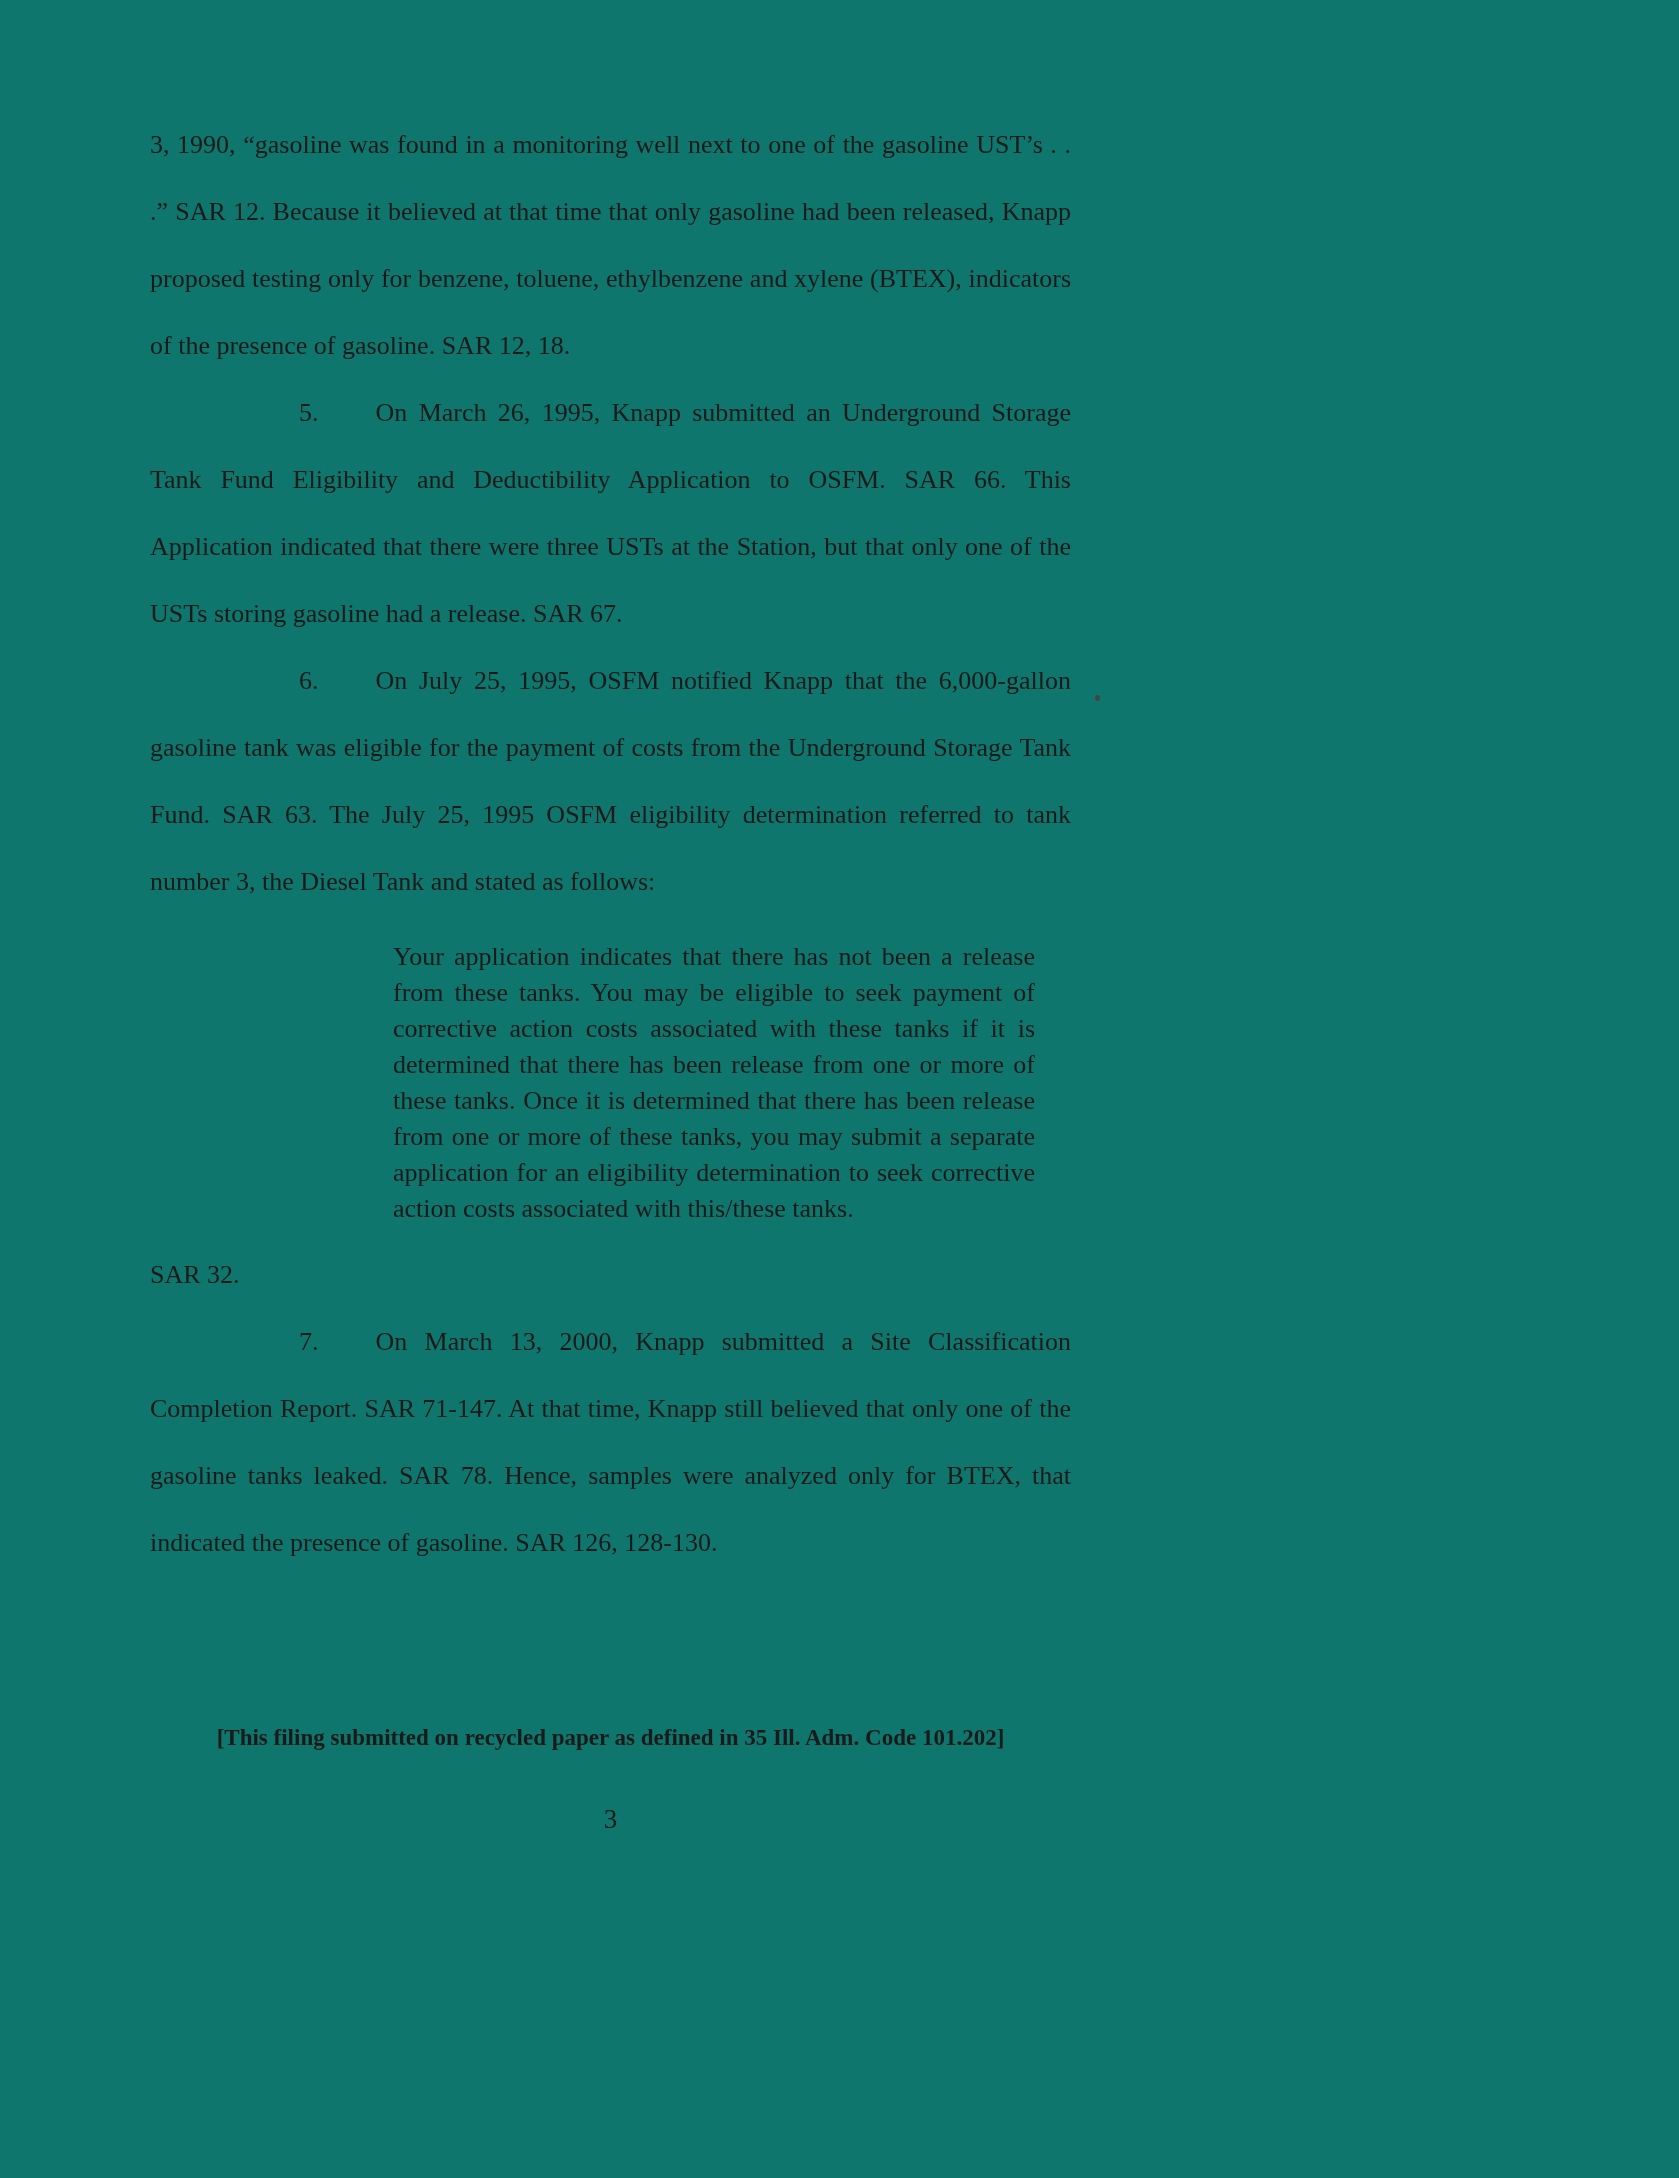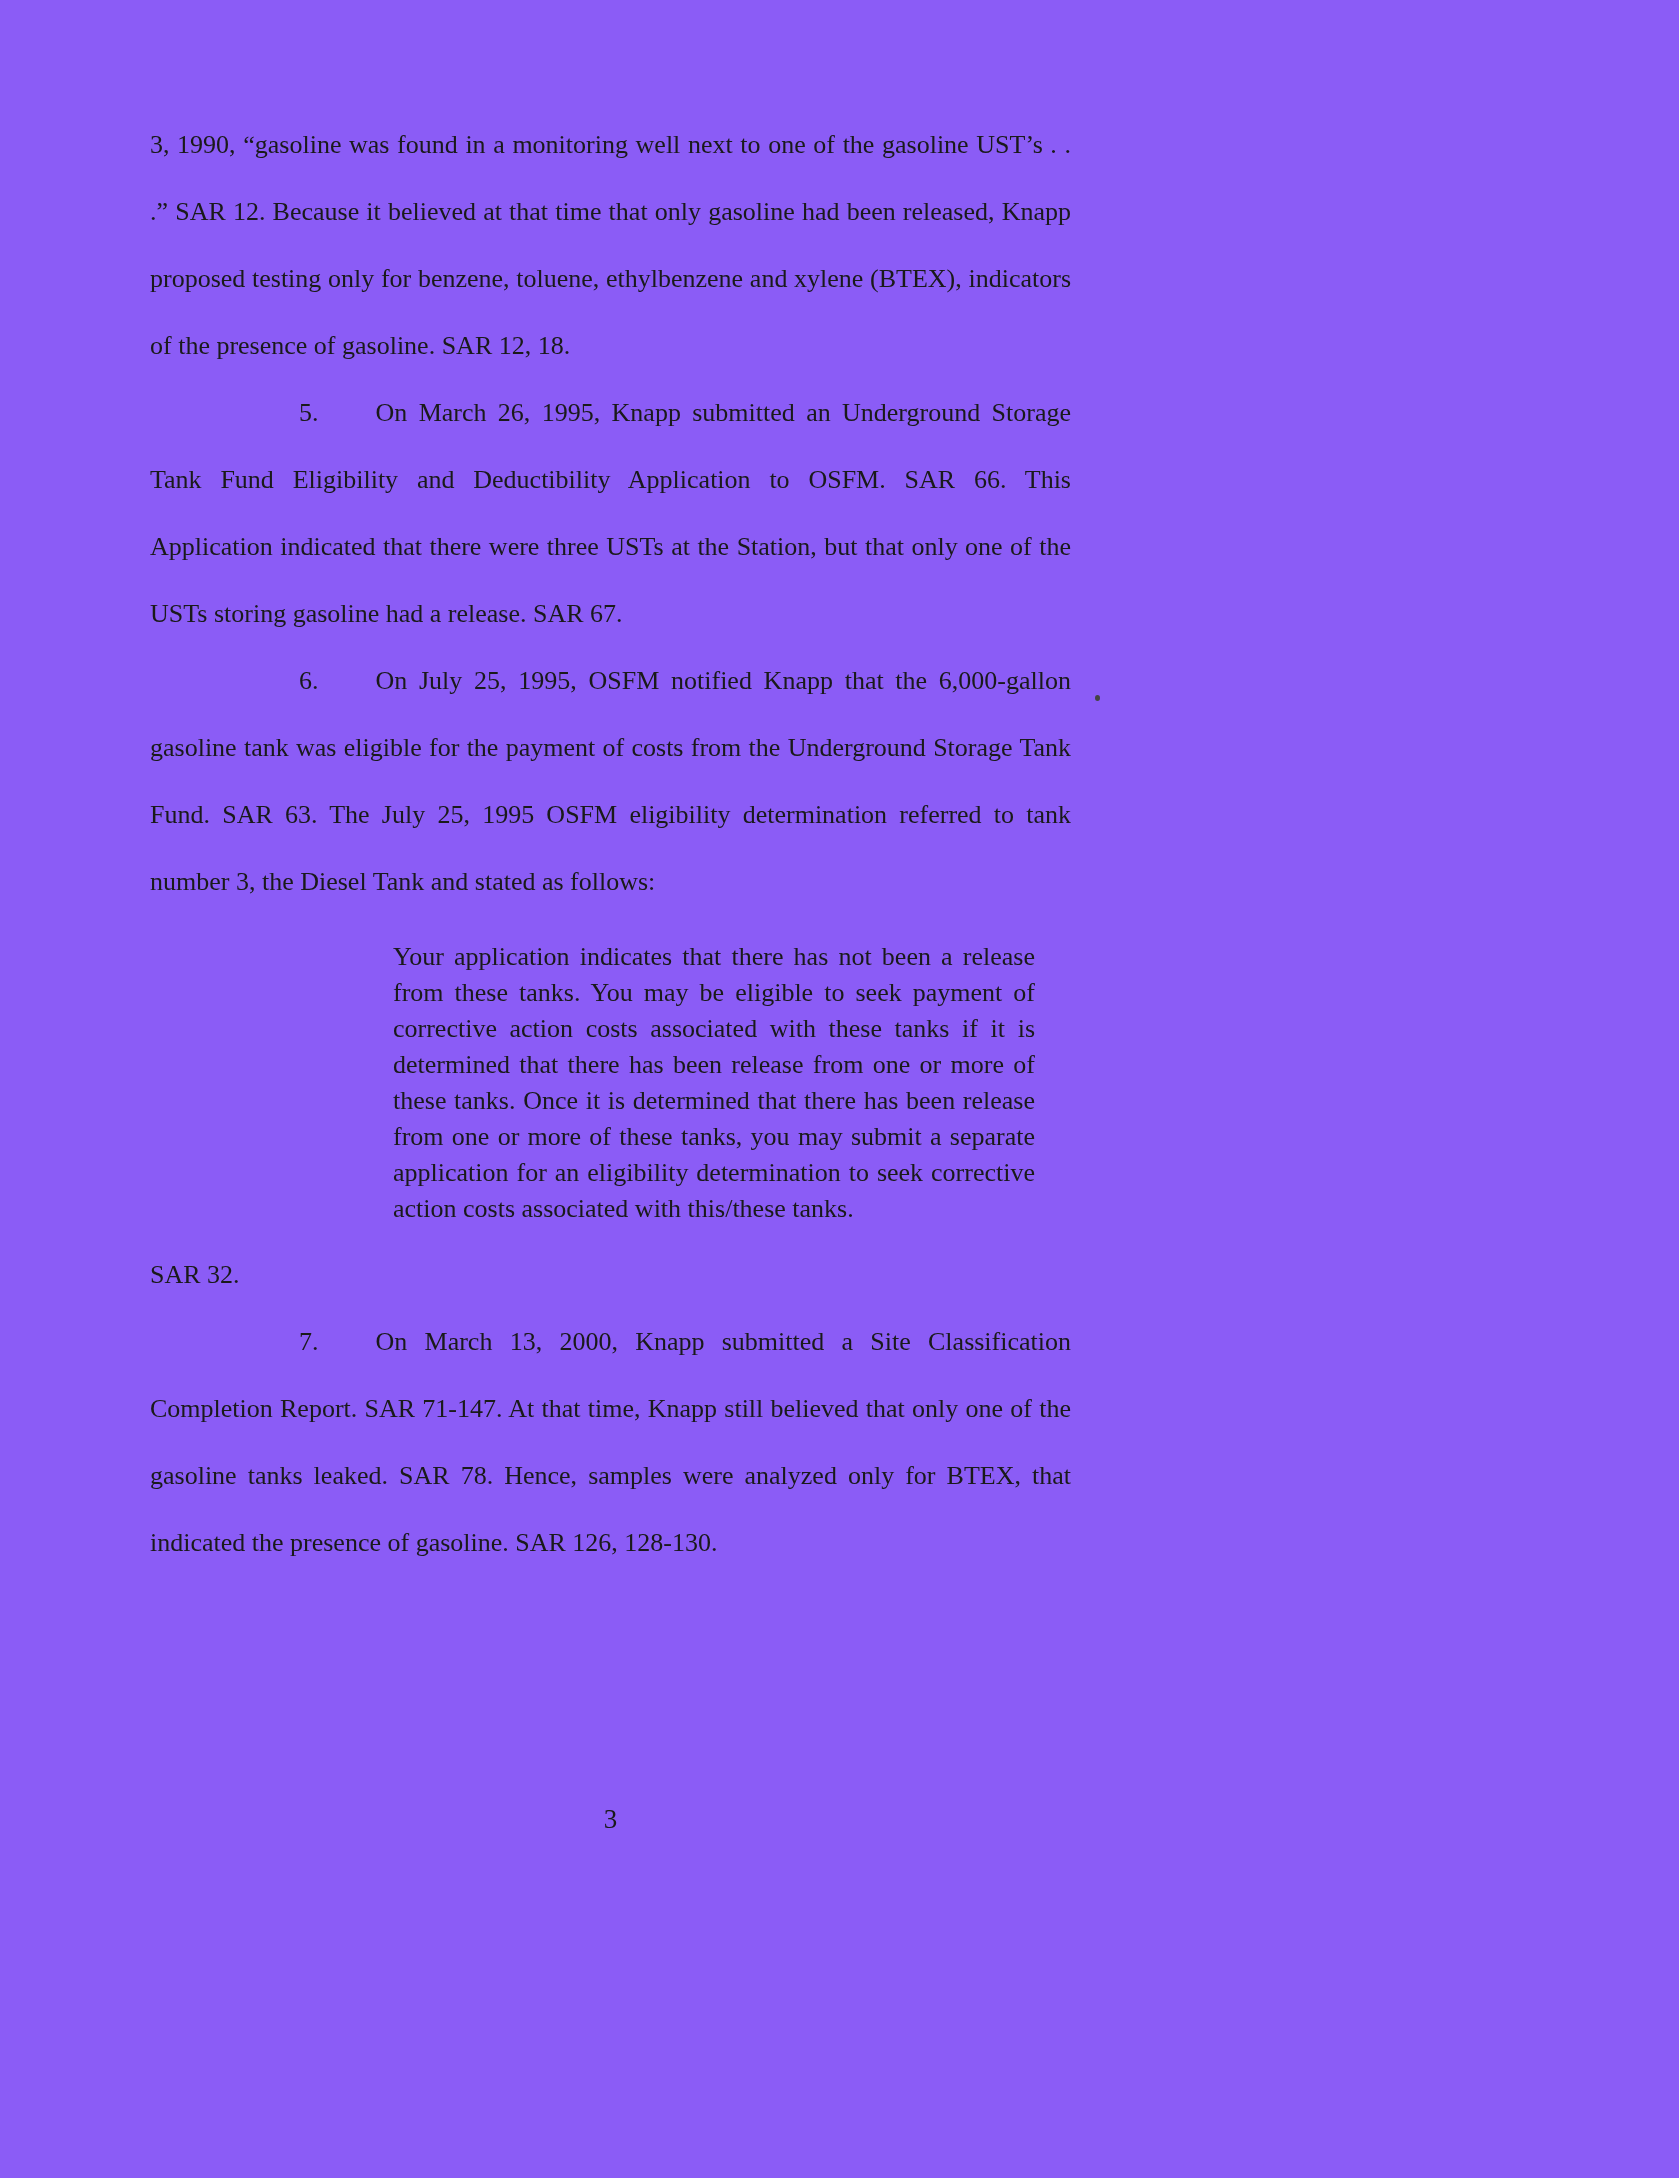--- a/index.html
+++ b/index.html
@@ -11,21 +11,21 @@
     height: 2178px;
     background: #ffffff;
     position: relative;
     font-family: "Liberation Serif", serif;
     color: #1a1a1a;
     overflow: hidden;
   }
   .page {
     position: absolute;
     inset: 0;
-    background: #8b5cf6;
+    background: #0f766e;
   }
   .content {
     position: absolute;
     left: 150px;
     top: 111px;
     width: 921px;
   }
   p.body {
     margin: 0;
     font-size: 26px;
@@ -101,19 +101,20 @@
     <div class="quote">Your application indicates that there has not been a release from these tanks.  You may be eligible to seek payment of corrective action costs associated with these tanks if it is determined that there has been release from one or more of these tanks.  Once it is determined that there has been release from one or more of these tanks, you may submit a separate application for an eligibility determination to seek corrective action costs associated with this/these tanks.</div>
 
     <p class="citation">SAR 32.</p>
 
     <p class="body">
       <span class="pnum">7.</span><span class="tab"></span><span>On March 13, 2000, Knapp submitted a Site Classification Completion Report.  SAR 71-147.  At that time, Knapp still believed that only one of the gasoline tanks leaked.  SAR 78.  Hence, samples were analyzed only for BTEX, that indicated the presence of gasoline.  SAR 126, 128-130.</span>
     </p>
 
   </div>
 
+  <div class="footer">[This filing submitted on recycled paper as defined in 35 Ill. Adm. Code 101.202]</div>
 
   <div class="page-number">3</div>
 
   <div class="artifact-dot"></div>
 
 </div>
 
 
 </body></html>

